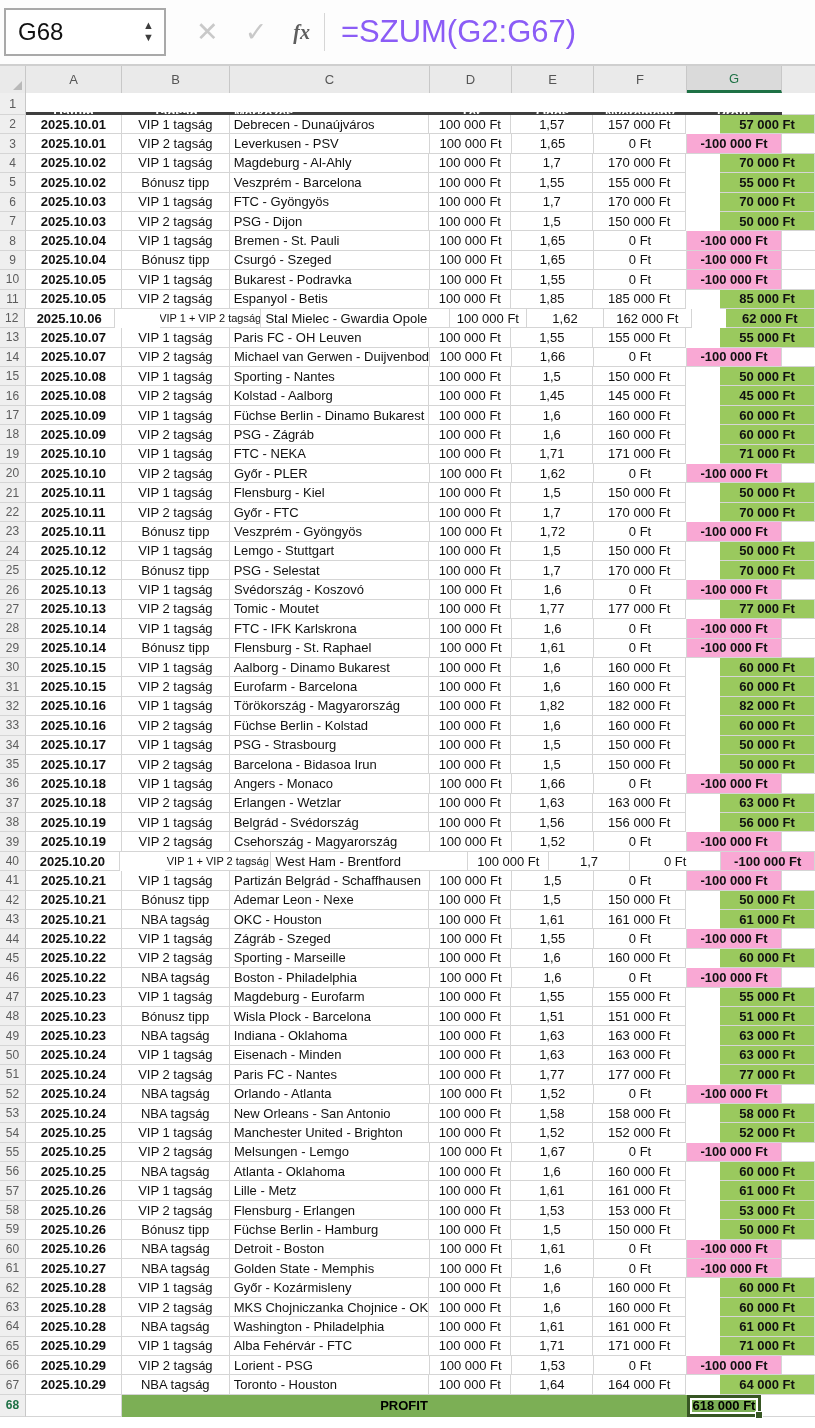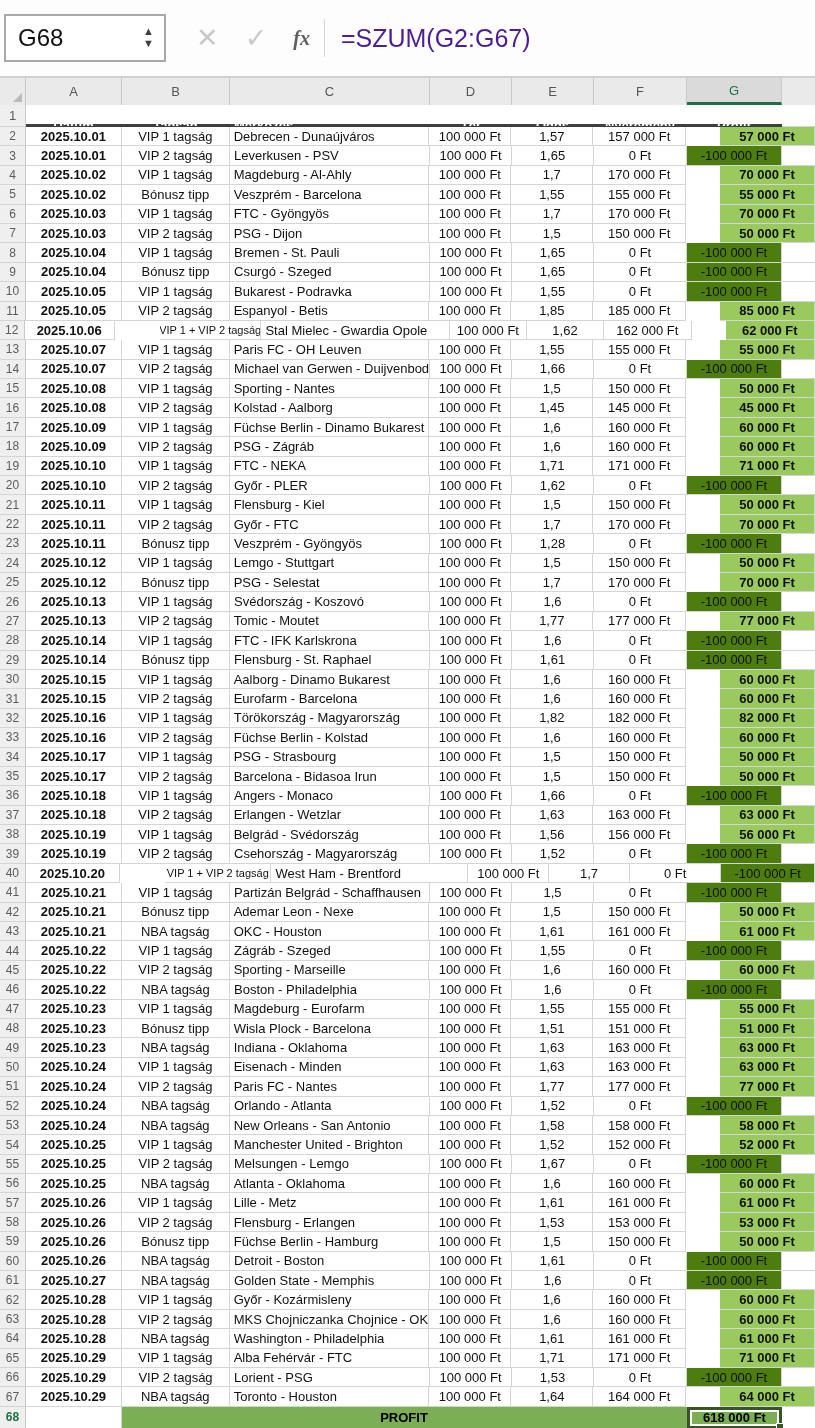--- a/index.html
+++ b/index.html
@@ -15,40 +15,40 @@
   html,body{margin:0;padding:0;}
   body{
     width:815px;height:1428px;overflow:hidden;background:#fff;
     font-family:"Liberation Sans","DejaVu Sans",sans-serif;
     -webkit-font-smoothing:antialiased;
   }
   .app{width:815px;height:1428px;background:#fff;}
 
   
   .formula-bar{
-    height:78px;display:flex;align-items:center;background:#FDFDFD;
+    height:66px;display:flex;align-items:center;background:#FDFDFD;
     border-bottom:2px solid #CFCFCF;
   }
   .name-box{
     margin-left:4px;width:162px;height:48px;background:#fff;
     border:2px solid #A9A9A9;display:flex;align-items:center;
     justify-content:space-between;padding:0 10px 0 12px;
   }
   .name-text{font-size:24px;color:#111;}
   .spinners{display:flex;flex-direction:column;line-height:1;cursor:default;}
   .spin-up,.spin-down{font-size:11px;color:#3d3d3d;height:12px;display:block;text-align:center;}
   .fbar-icons{display:flex;align-items:center;margin-left:30px;}
   .icon-cancel{font-size:27px;color:#C9C9C9;font-weight:bold;margin-right:26px;}
   .icon-confirm{font-size:27px;color:#C9C9C9;font-weight:bold;margin-right:26px;}
   .icon-fx{
     font-family:"Liberation Serif","DejaVu Serif",serif;font-style:italic;
     font-size:20px;color:#5e5e5e;font-weight:bold;
   }
   .fbar-divider{width:1px;height:38px;background:#D6D6D6;margin:0 16px 0 14px;}
-  .formula-input{font-size:25px;color:#4c1d95;white-space:nowrap;}
+  .formula-input{font-size:31px;color:#8b5cf6;white-space:nowrap;}
 
   
   .col-strip{height:27px;display:flex;background:#EAEAEA;}
   .corner{
     width:26px;height:100%;background:#EAEAEA;position:relative;
     border-right:1px solid var(--gutter-line);
   }
   .corner::after{
     content:"";position:absolute;right:3px;bottom:3px;
     border-bottom:9px solid #B9B9B9;border-left:9px solid transparent;
@@ -97,30 +97,30 @@
   .header-row .cell{
     background:var(--header-bg);color:#fff;font-weight:bold;
     border-right:1px solid var(--header-bg);
     border-bottom:1px solid var(--header-bg);
     margin-top:19px;
   }
   .header-row .cell.rest{background:#fff;border-right:none;border-bottom:1px solid var(--grid-line);}
   .header-row .col-a{font-weight:bold;}
 
   .cell.col-g.win{background:var(--win-bg);font-weight:bold;margin-left:34px;}
-  .cell.col-g.loss{background:#4d7c0f;font-weight:normal;}
+  .cell.col-g.loss{background:#f9a8d4;font-weight:bold;}
 
   
   .total-row .total-a{width:96px;background:#fff;}
   .total-row .total-label{
     width:565px;background:var(--total-bg);font-weight:bold;color:#000;
     border-right:1px solid var(--total-bg);border-bottom:1px solid var(--total-bg);
   }
   .total-row .total-value{
-    width:95px;background:var(--total-bg);font-weight:bold;color:#000;
+    width:74px;background:var(--total-bg);font-weight:bold;color:#000;
     border:3px solid var(--sel-border);
     box-shadow:inset 0 0 0 2px #fff;
     position:relative;overflow:visible;
   }
   .fill-handle{
     position:absolute;right:-5px;bottom:-5px;width:8px;height:8px;
     background:var(--sel-border);border:1px solid #fff;
   }
 </style>
 </head>
@@ -401,21 +401,21 @@
     <div class="cell col-f">170 000 Ft</div>
     <div class="cell col-g win">70 000 Ft</div>
     <div class="cell rest"></div>
   </div>
       <div class="row">
     <div class="rownum">23</div>
     <div class="cell col-a">2025.10.11</div>
     <div class="cell col-b">Bónusz tipp</div>
     <div class="cell col-c left">Veszprém - Gyöngyös</div>
     <div class="cell col-d">100 000 Ft</div>
-    <div class="cell col-e">1,28</div>
+    <div class="cell col-e">1,72</div>
     <div class="cell col-f">0 Ft</div>
     <div class="cell col-g loss">-100 000 Ft</div>
     <div class="cell rest"></div>
   </div>
       <div class="row">
     <div class="rownum">24</div>
     <div class="cell col-a">2025.10.12</div>
     <div class="cell col-b">VIP 1 tagság</div>
     <div class="cell col-c left">Lemgo - Stuttgart</div>
     <div class="cell col-d">100 000 Ft</div>

